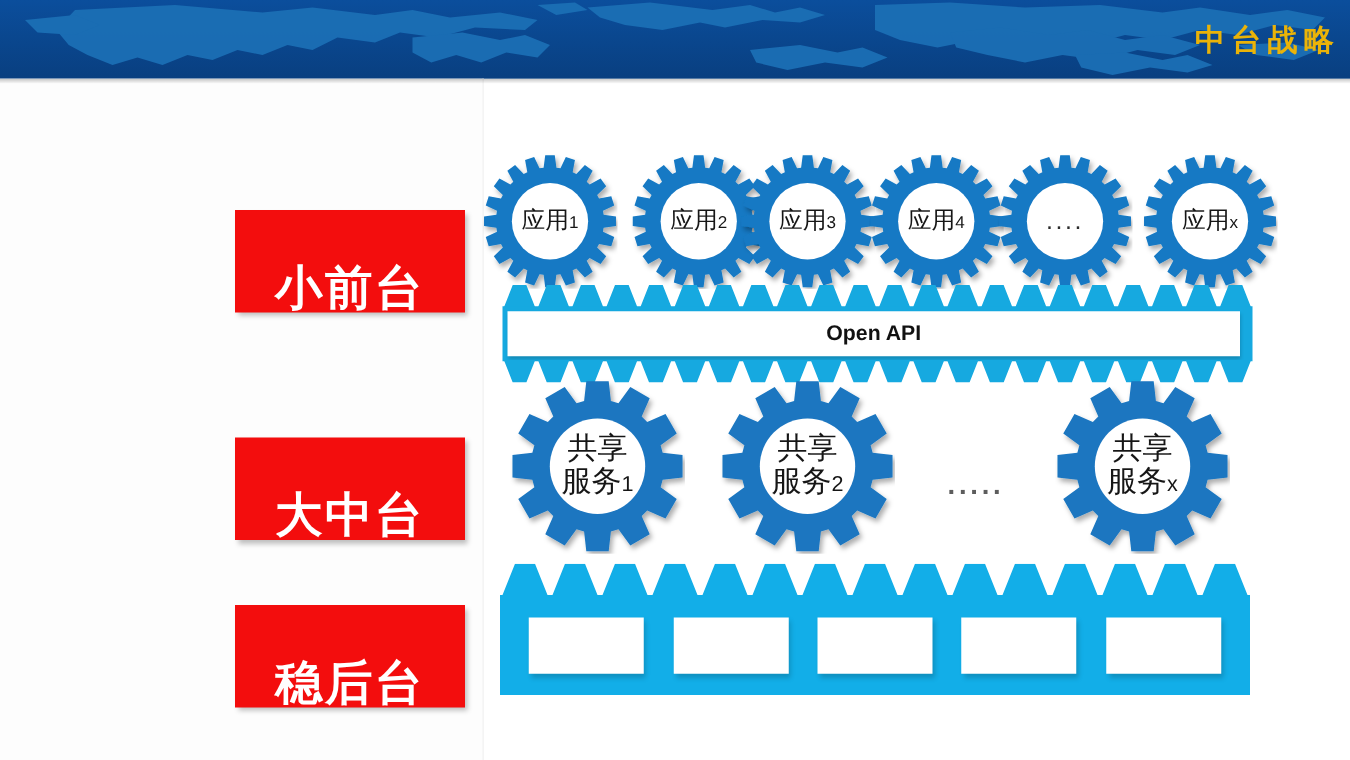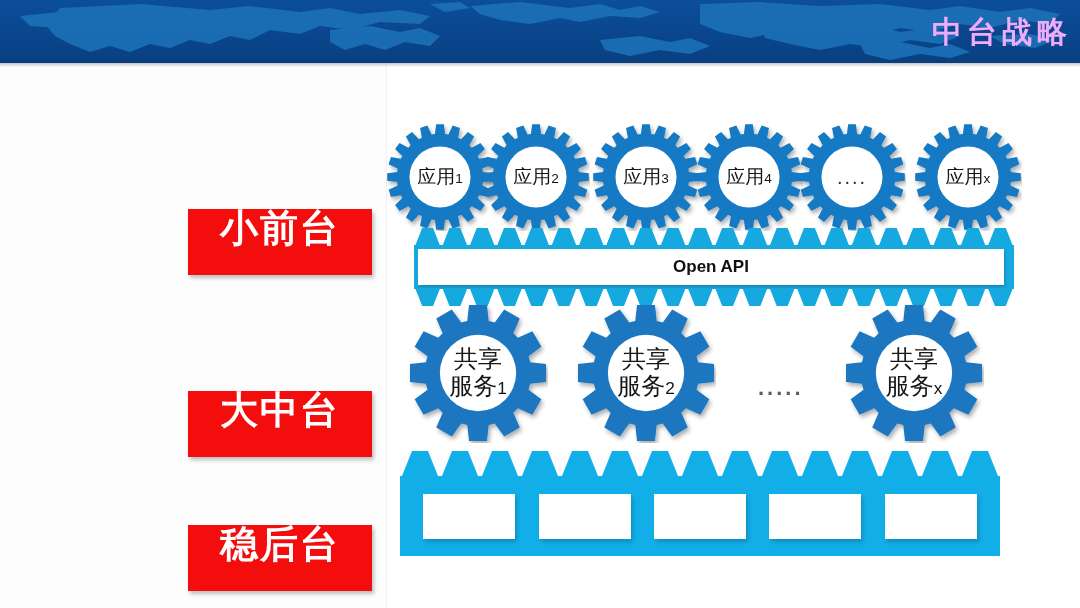--- a/index.html
+++ b/index.html
@@ -24,22 +24,22 @@
   .header-map {
     position: absolute;
     left: 0; top: 0;
     width: 1080px; height: 63px;
     opacity: 1;
   }
   .header-title {
     position: absolute;
     right: 8px; top: 50%;
     transform: translateY(-50%);
-    color: #f0abfc;
-    font-size: 30px;
+    color: #eab308;
+    font-size: 24px;
     font-weight: 700;
     letter-spacing: 5px;
     white-space: nowrap;
     z-index: 3;
   }
   .header-shadow {
     position: absolute;
     left: 0; top: 63px;
     width: 1080px; height: 4px;
     background: linear-gradient(180deg, rgba(0,0,0,0.22), rgba(0,0,0,0));
@@ -59,32 +59,31 @@
     width: 386px; height: 545px;
     background: #fdfdfd;
     border-right: 1px solid #f1f1f1;
   }
 
   
   .stage-label {
     position: absolute;
     left: 188px;
     width: 184px;
-    height: 66px;
+    height: 82px;
     background: #f30d0d;
     color: #ffffff;
     font-size: 38px;
     font-weight: 700;
     letter-spacing: 2px;
     display: flex;
-    align-items: flex-start;
+    align-items: flex-end;
     justify-content: center;
     box-shadow: 2px 3px 4px rgba(0,0,0,0.25);
     z-index: 6;
-    margin-top: 41px;
   }
   .stage-label span { line-height: 1; }
   #stage-0 { top: 105px; }
   #stage-1 { top: 287px; }
   #stage-2 { top: 421px; }
 
   
   .diagram {
     position: absolute;
     left: 386px; top: 0;
@@ -130,21 +129,21 @@
     left: 372px;
     font-size: 22px;
     letter-spacing: 3px;
     color: #5d5d5d;
     font-weight: 700;
   }
 
   
   .api-band {
     position: absolute;
-    left: 28px; top: 165px;
+    left: 16px; top: 165px;
     width: 652px; height: 78px;
   }
   .teeth {
     position: absolute;
     left: 0;
     width: 600px;
     height: 18px;
     display: block;
   }
   .teeth-top { top: 0; }
@@ -267,21 +266,21 @@
                 <feDropShadow dx="2" dy="3" stdDeviation="2.2" flood-color="#000" flood-opacity="0.32"></feDropShadow>
               </filter>
             </defs>
             <path d="M96.89,48.88L106.78,50.18L106.78,57.82L96.89,59.12L96.38,62.38L105.38,66.68L103.02,73.94L93.21,72.13L91.72,75.07L98.95,81.93L94.46,88.12L85.69,83.36L83.36,85.69L88.12,94.46L81.93,98.95L75.07,91.72L72.13,93.21L73.94,103.02L66.68,105.38L62.38,96.38L59.12,96.89L57.82,106.78L50.18,106.78L48.88,96.89L45.62,96.38L41.32,105.38L34.06,103.02L35.87,93.21L32.93,91.72L26.07,98.95L19.88,94.46L24.64,85.69L22.31,83.36L13.54,88.12L9.05,81.93L16.28,75.07L14.79,72.13L4.98,73.94L2.62,66.68L11.62,62.38L11.11,59.12L1.22,57.82L1.22,50.18L11.11,48.88L11.62,45.62L2.62,41.32L4.98,34.06L14.79,35.87L16.28,32.93L9.05,26.07L13.54,19.88L22.31,24.64L24.64,22.31L19.88,13.54L26.07,9.05L32.93,16.28L35.87,14.79L34.06,4.98L41.32,2.62L45.62,11.62L48.88,11.11L50.18,1.22L57.82,1.22L59.12,11.11L62.38,11.62L66.68,2.62L73.94,4.98L72.13,14.79L75.07,16.28L81.93,9.05L88.12,13.54L83.36,22.31L85.69,24.64L94.46,19.88L98.95,26.07L91.72,32.93L93.21,35.87L103.02,34.06L105.38,41.32L96.38,45.62Z" fill="#1479c4" filter="url(#agsh0)"></path>
             <circle cx="54" cy="54" r="30.509999999999998" fill="#ffffff"></circle>
           </svg>
           <div class="gear-label">
             <span>应用<span class="sub">1</span></span>
           </div>
         </div>
-        <div class="gear app" style="left: 96px; width: 108px; height: 108px;">
+        <div class="gear app" style="left: 119px; width: 108px; height: 108px;">
           <svg width="108" height="108" viewBox="0 0 108 108">
             <defs>
               <filter id="agsh1" x="-30%" y="-30%" width="170%" height="170%">
                 <feDropShadow dx="2" dy="3" stdDeviation="2.2" flood-color="#000" flood-opacity="0.32"></feDropShadow>
               </filter>
             </defs>
             <path d="M96.89,48.88L106.78,50.18L106.78,57.82L96.89,59.12L96.38,62.38L105.38,66.68L103.02,73.94L93.21,72.13L91.72,75.07L98.95,81.93L94.46,88.12L85.69,83.36L83.36,85.69L88.12,94.46L81.93,98.95L75.07,91.72L72.13,93.21L73.94,103.02L66.68,105.38L62.38,96.38L59.12,96.89L57.82,106.78L50.18,106.78L48.88,96.89L45.62,96.38L41.32,105.38L34.06,103.02L35.87,93.21L32.93,91.72L26.07,98.95L19.88,94.46L24.64,85.69L22.31,83.36L13.54,88.12L9.05,81.93L16.28,75.07L14.79,72.13L4.98,73.94L2.62,66.68L11.62,62.38L11.11,59.12L1.22,57.82L1.22,50.18L11.11,48.88L11.62,45.62L2.62,41.32L4.98,34.06L14.79,35.87L16.28,32.93L9.05,26.07L13.54,19.88L22.31,24.64L24.64,22.31L19.88,13.54L26.07,9.05L32.93,16.28L35.87,14.79L34.06,4.98L41.32,2.62L45.62,11.62L48.88,11.11L50.18,1.22L57.82,1.22L59.12,11.11L62.38,11.62L66.68,2.62L73.94,4.98L72.13,14.79L75.07,16.28L81.93,9.05L88.12,13.54L83.36,22.31L85.69,24.64L94.46,19.88L98.95,26.07L91.72,32.93L93.21,35.87L103.02,34.06L105.38,41.32L96.38,45.62Z" fill="#1479c4" filter="url(#agsh1)"></path>
             <circle cx="54" cy="54" r="30.509999999999998" fill="#ffffff"></circle>
           </svg>
           <div class="gear-label">

